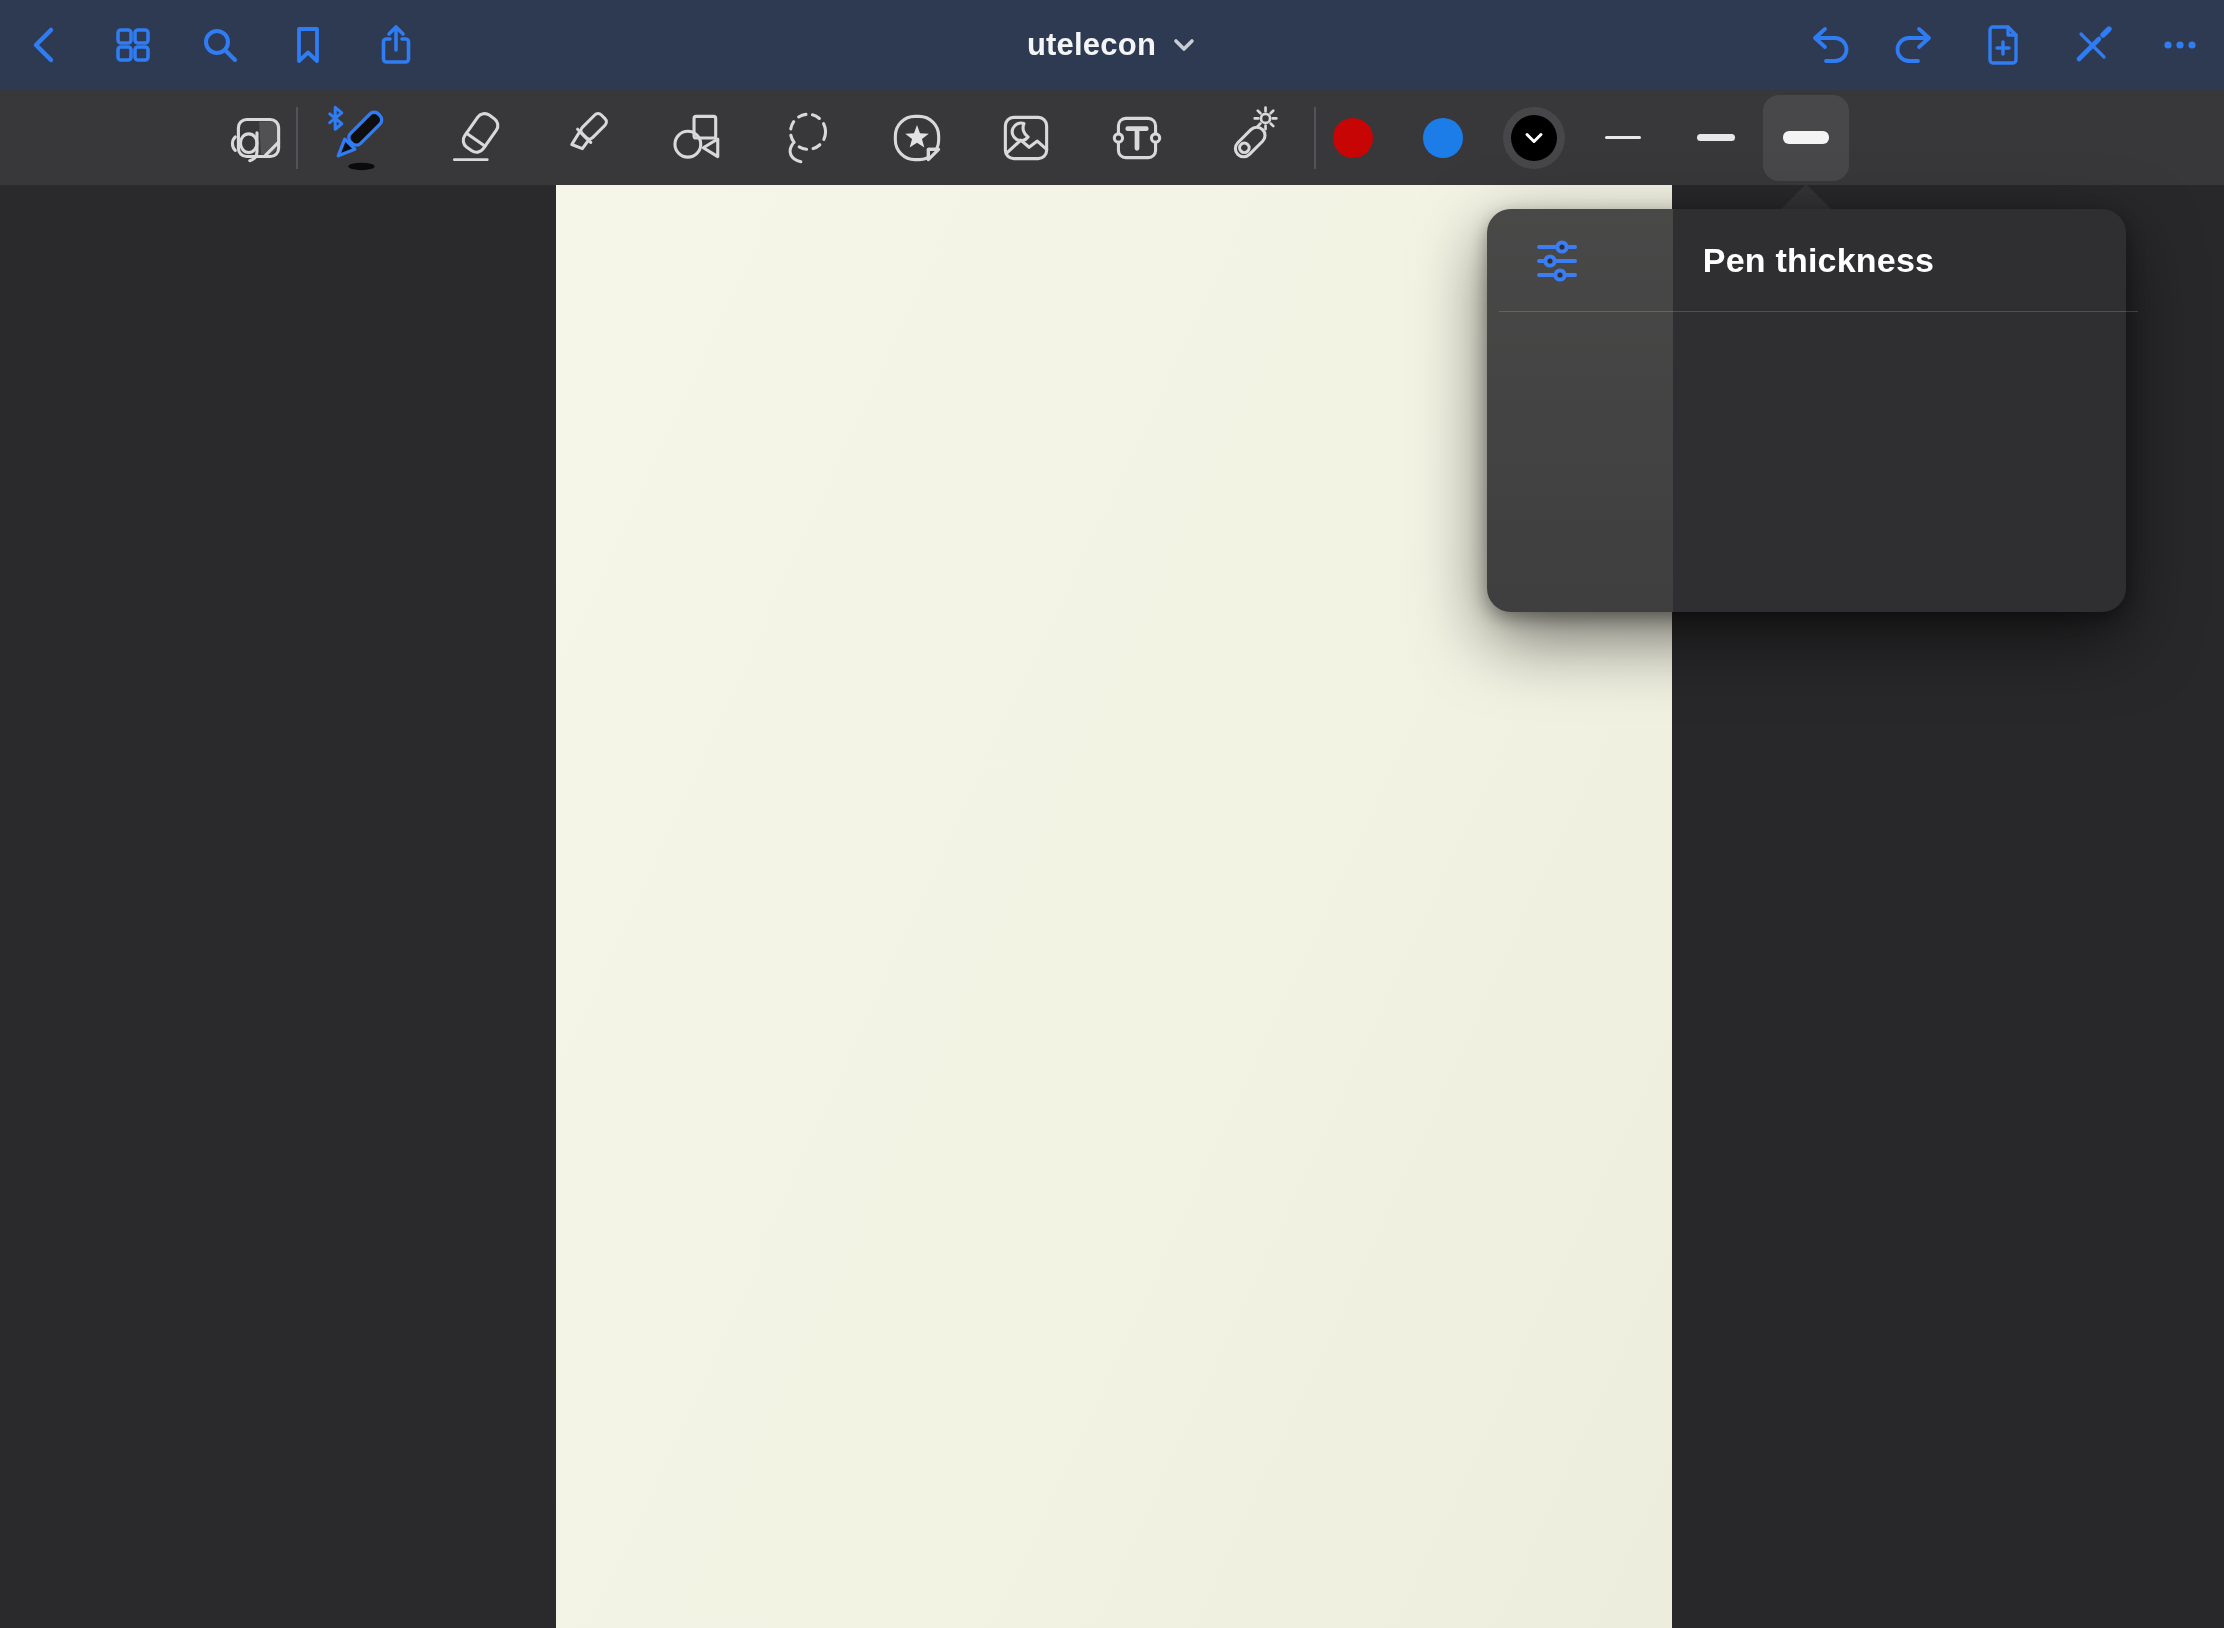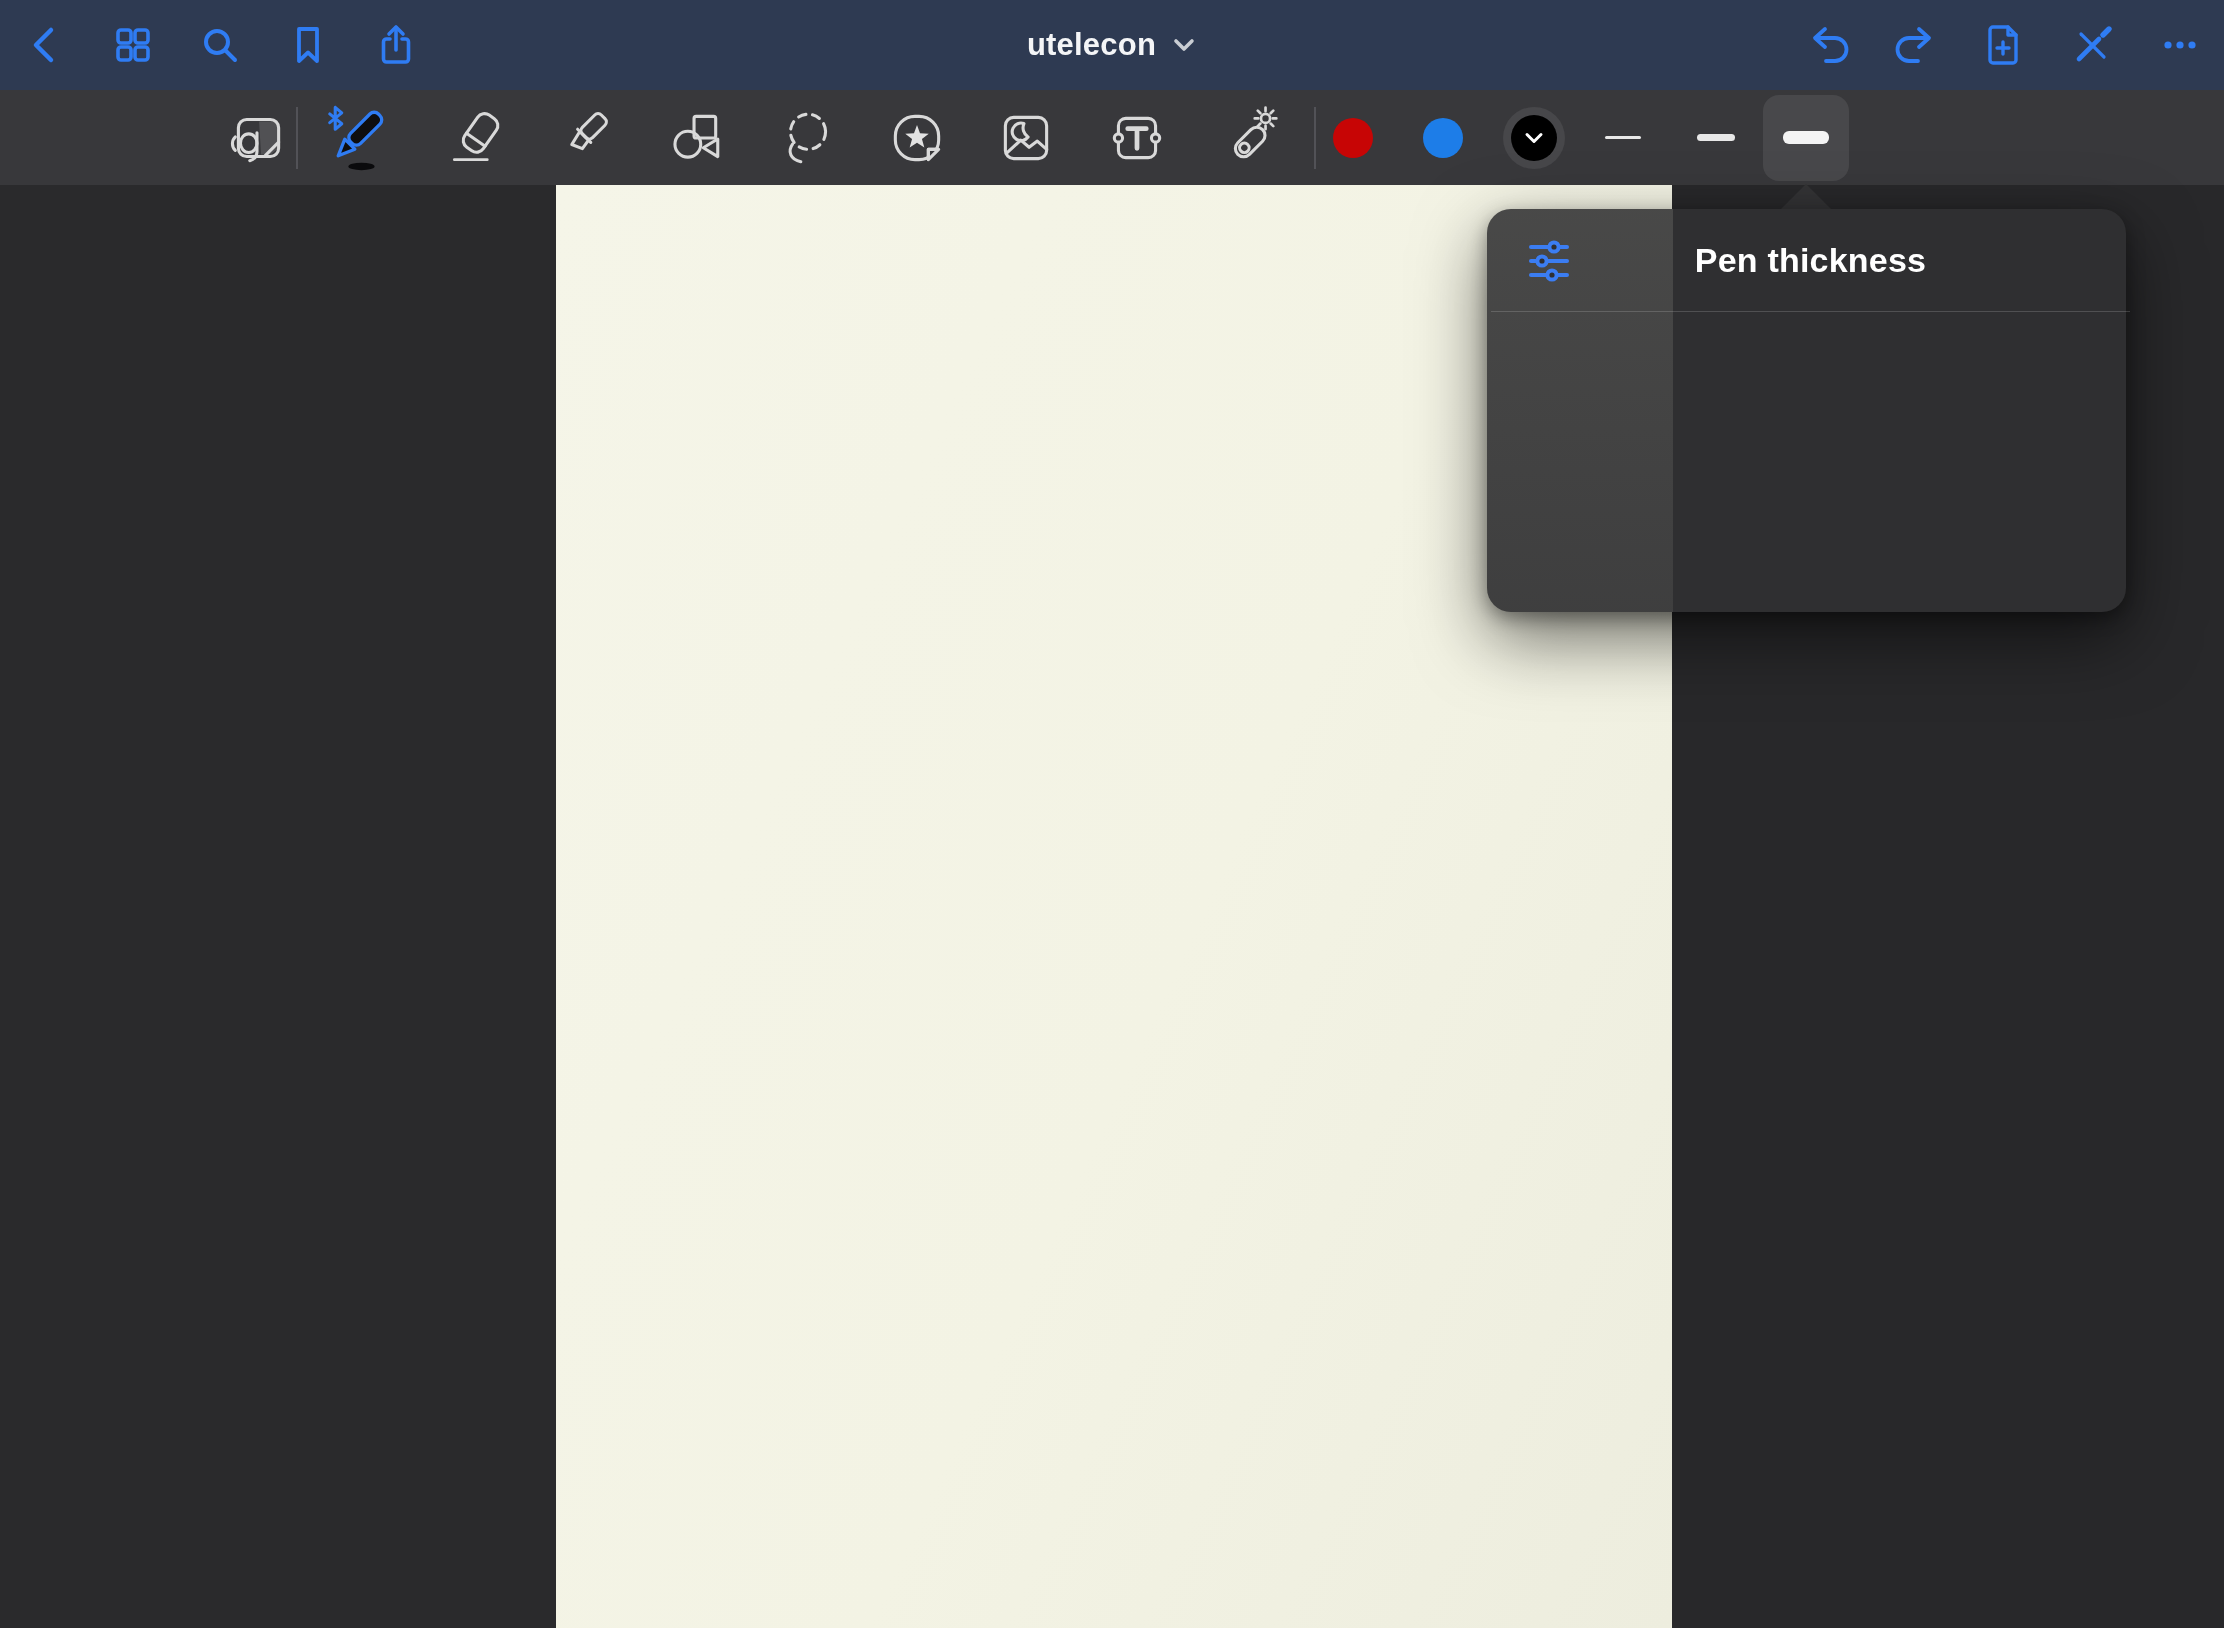--- a/index.html
+++ b/index.html
@@ -30,21 +30,21 @@
   .canvas-side{position:absolute;top:185px;height:1443px;}
   .page{position:absolute;left:556px;top:185px;width:1116px;height:1443px;
     background:linear-gradient(115deg,#F5F5E8 0%,#F3F3E4 55%,#EDEDDE 100%);}
   
   .pop-arrow{position:absolute;left:1779px;top:184px;width:0;height:0;
     border-left:27px solid transparent;border-right:27px solid transparent;border-bottom:27px solid #333335;}
   .popover{position:absolute;left:1487px;top:209px;width:639px;height:403px;background:#2F2F31;
     border-radius:24px;box-shadow:0 26px 70px rgba(0,0,0,.55), 0 6px 18px rgba(0,0,0,.35);}
   .pop-overlay{position:absolute;left:0;top:0;width:186px;height:100%;border-radius:24px 0 0 24px;
     background:linear-gradient(180deg,rgba(244,244,226,.13),rgba(244,244,226,.08));pointer-events:none;}
-  .pop-header{position:absolute;left:4px;top:0;width:100%;height:102px;border-bottom:1.5px solid rgba(255,255,255,.16);}
+  .pop-header{position:absolute;left:12px;top:0;width:100%;height:102px;border-bottom:1.5px solid rgba(255,255,255,.16);}
   .pop-title{position:absolute;left:0;top:0;width:100%;height:102px;display:flex;align-items:center;justify-content:center;
     color:#FFFFFF;font-size:34px;font-weight:600;letter-spacing:.2px;}
   .pop-settings{position:absolute;left:30px;top:24px;width:56px;height:56px;background:none;border:none;padding:0;cursor:pointer;
     display:flex;align-items:center;justify-content:center;}
   .slider-row{position:absolute;left:0;top:102px;width:100%;height:200px;}
   .slider-label{position:absolute;left:37px;top:240px;color:#F0F0F0;font-size:31px;}
   .slider{position:absolute;left:195px;top:199px;width:377px;height:120px;cursor:pointer;}
   .slider-thumb{position:absolute;left:167px;top:30px;width:59px;height:59px;border-radius:50%;background:#FFFFFF;
     box-shadow:0 4px 10px rgba(0,0,0,.4);display:flex;align-items:center;justify-content:center;cursor:grab;}
   .slider-thumb .dot{width:13px;height:13px;border-radius:50%;background:#0A0A0A;}

